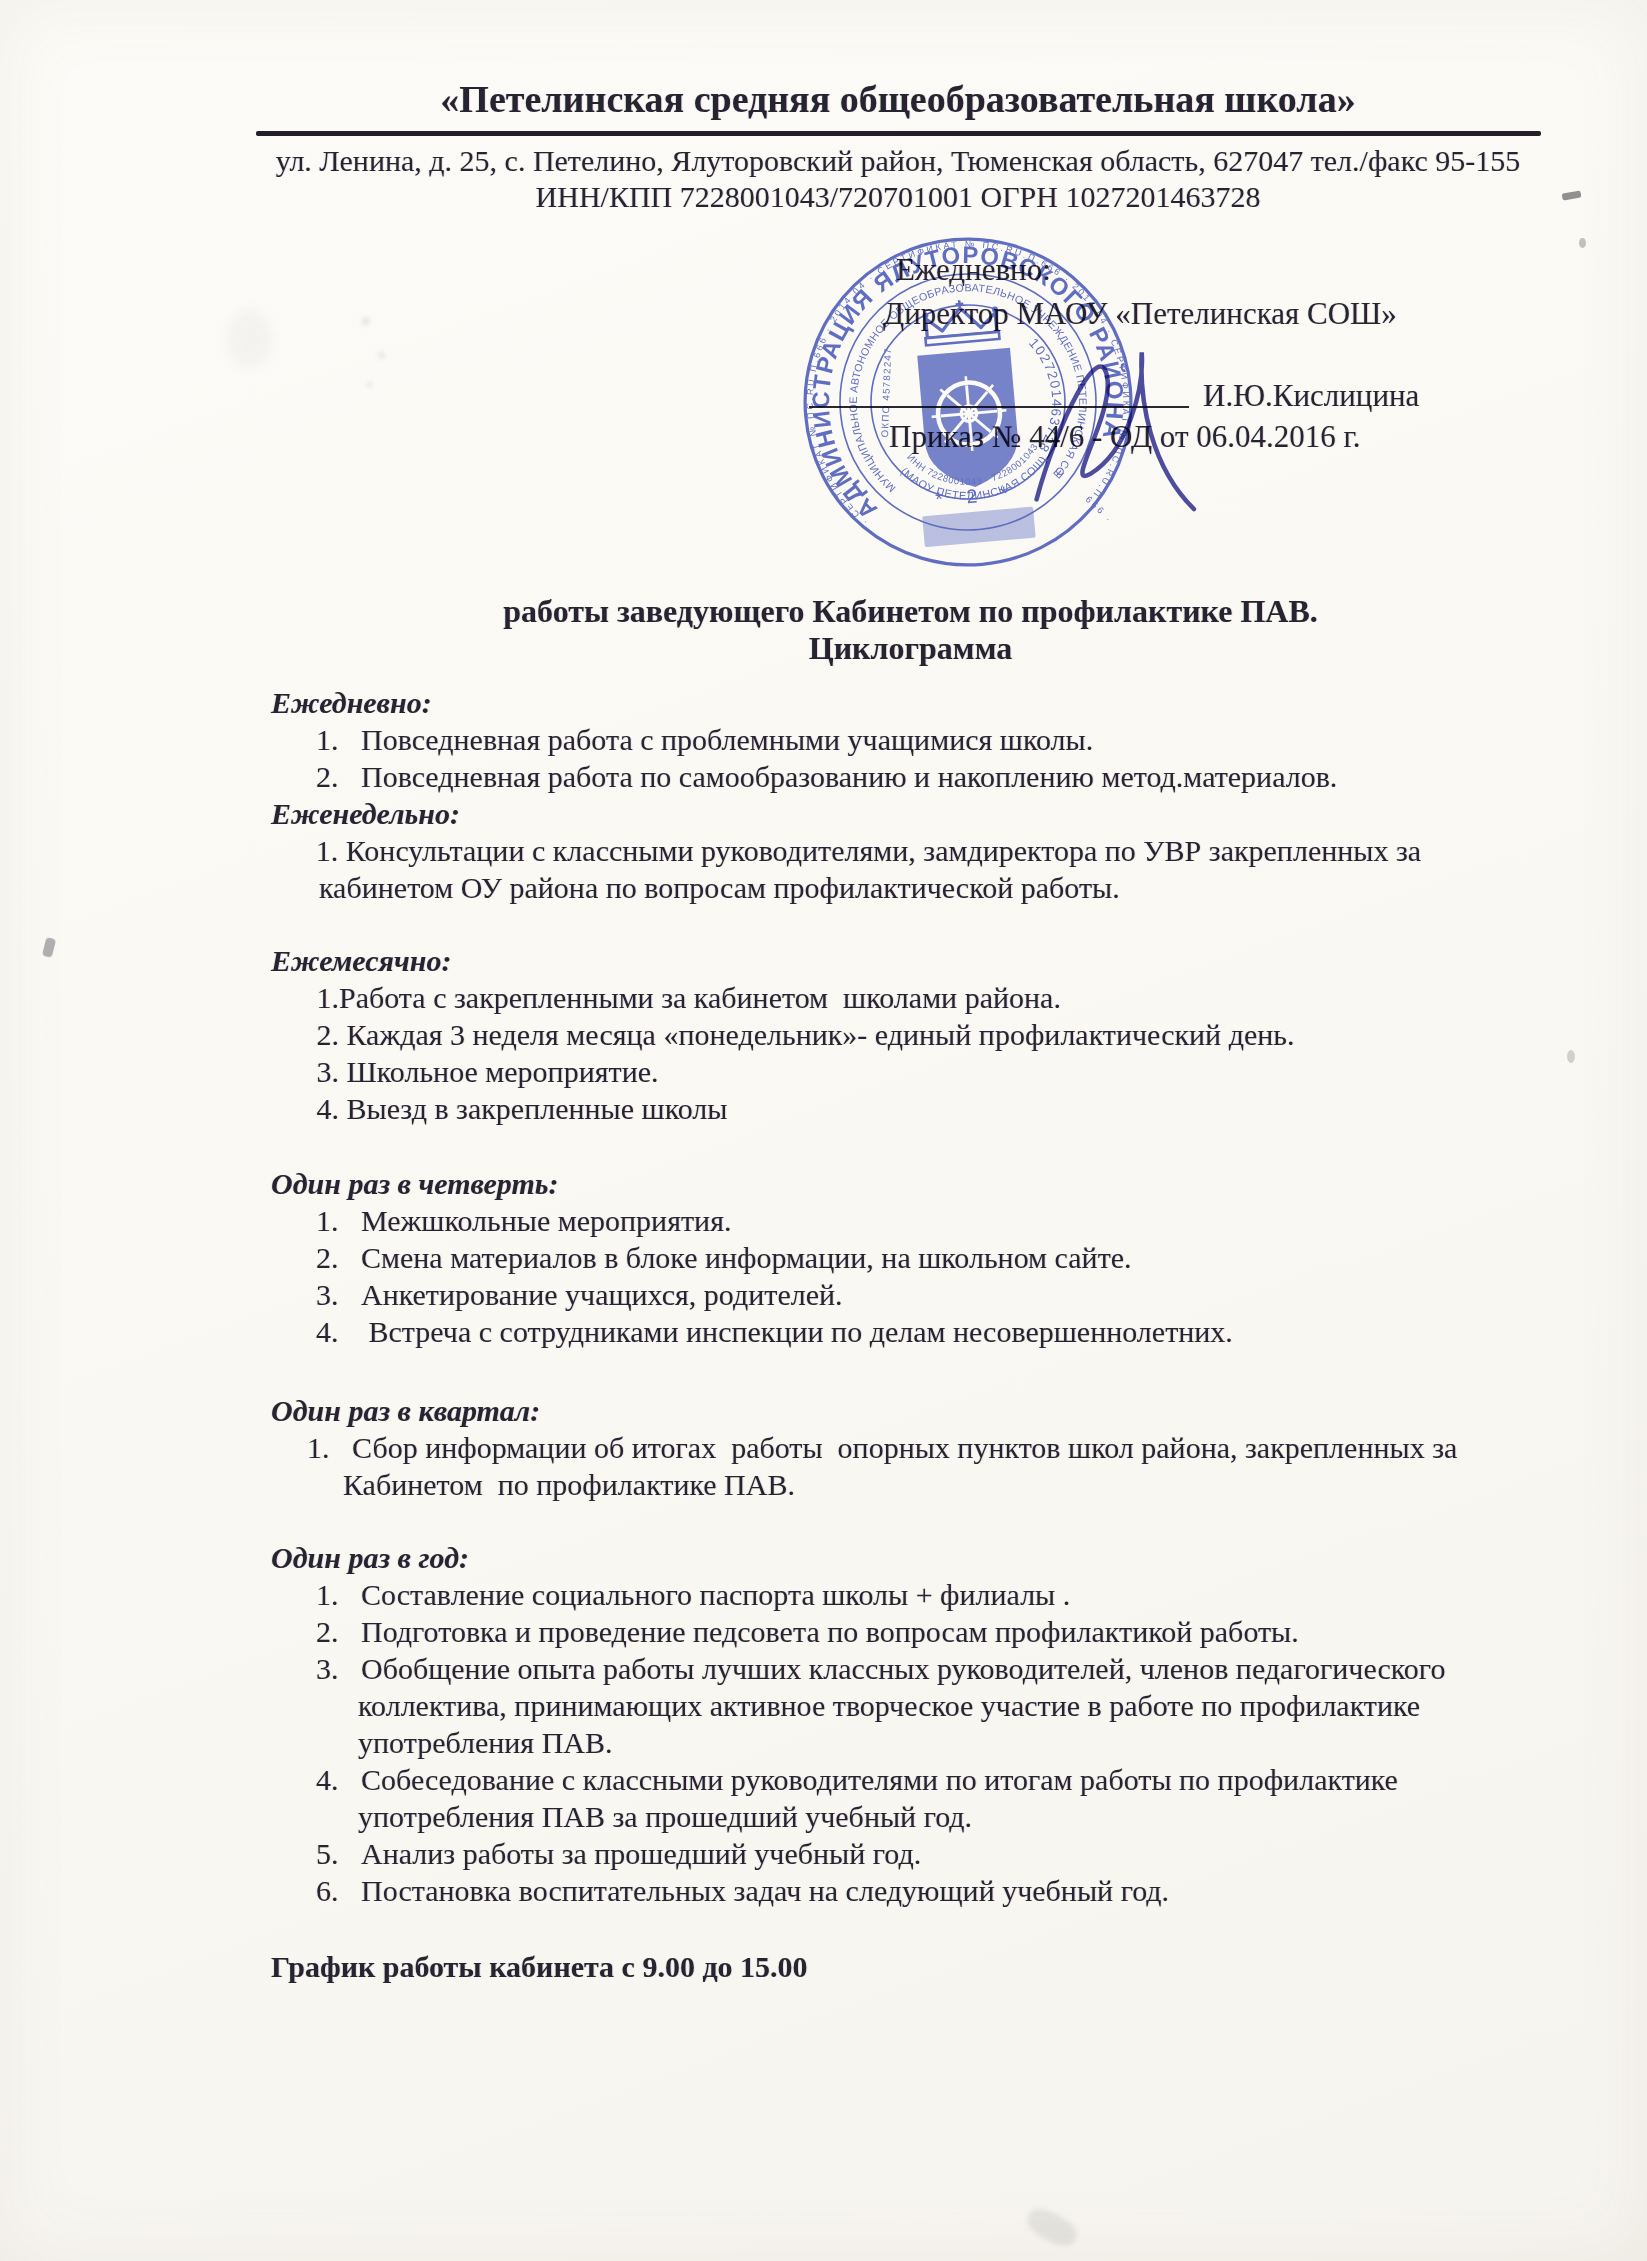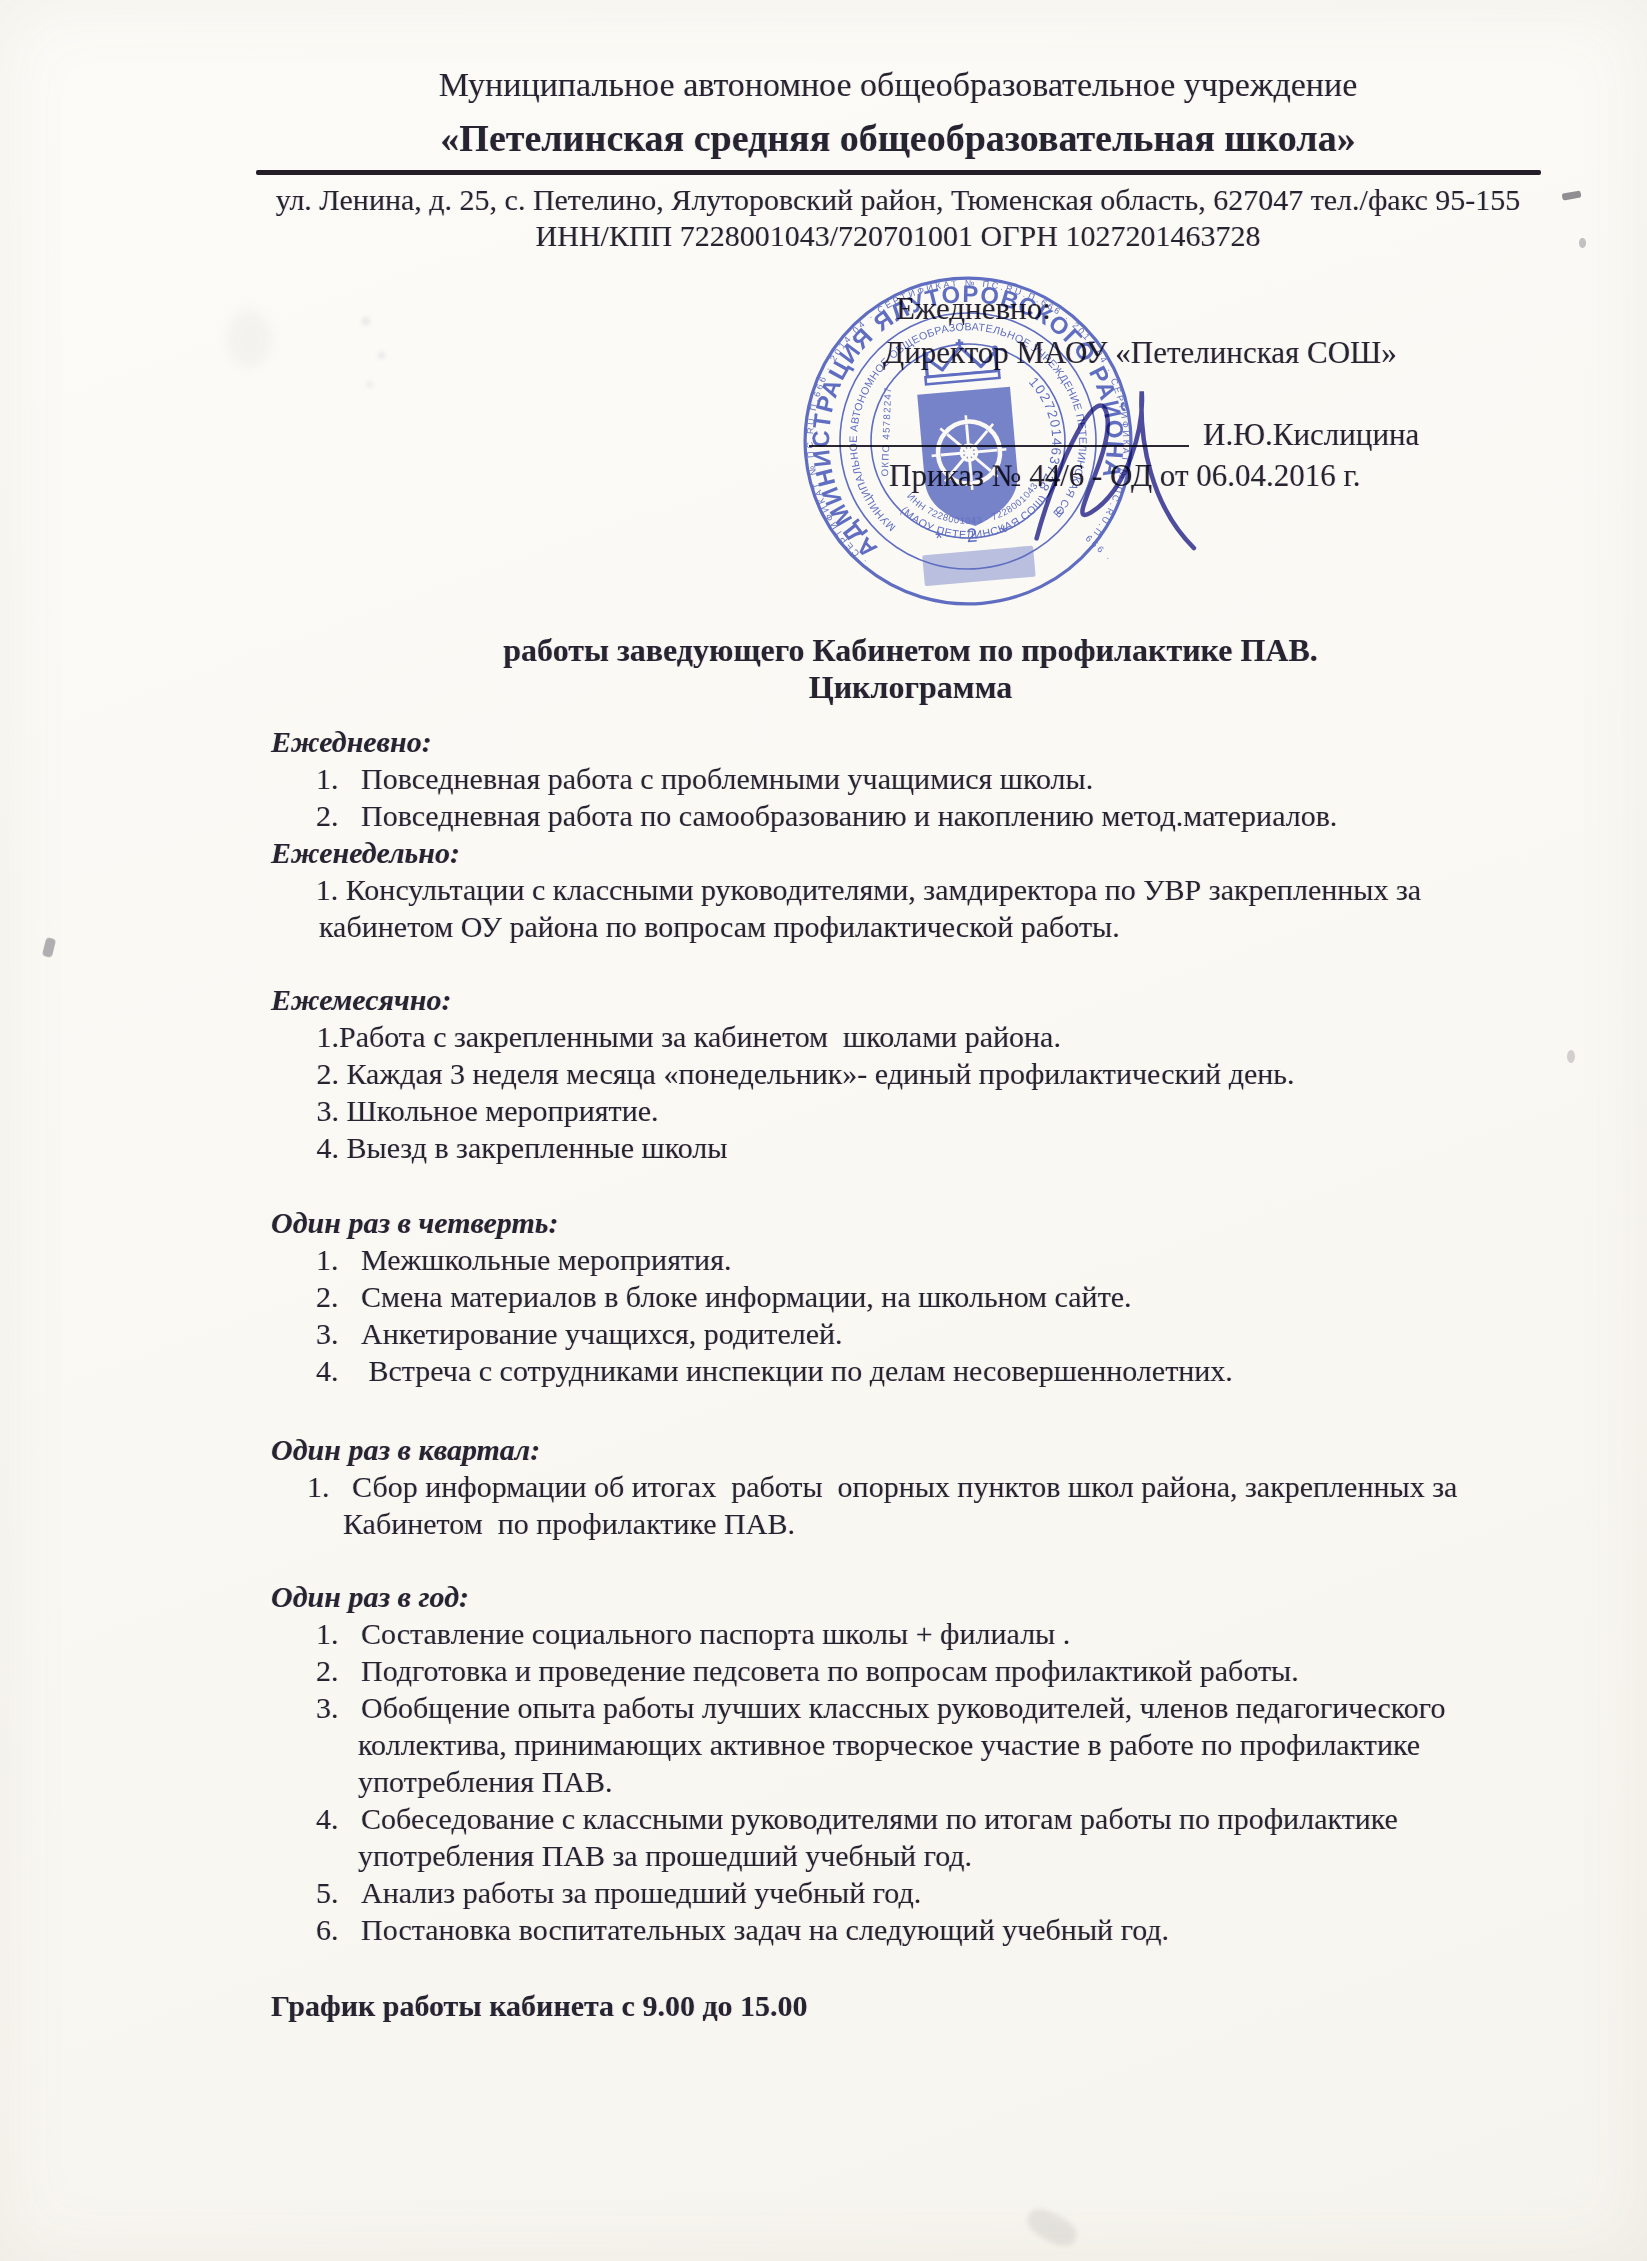--- a/index.html
+++ b/index.html
@@ -64,21 +64,20 @@
                     radial-gradient(circle at 70% 55%, #7a7690 3.2px, transparent 3.9px),
                     radial-gradient(circle at 40% 85%, #7a7690 2.6px, transparent 3.2px);}
   .sp-g{ left:227px; top:310px; width:45px; height:58px; background:#9a96a0; opacity:.07; filter:blur(5.2px); }
 </style>
 </head>
 <body>
 
 <div class="page">
 
   <div class="header scan-text">
-    <div class="h1">Муниципальное автономное общеобразовательное учреждение</div>
     <div class="h2">«Петелинская средняя общеобразовательная школа»</div>
     <div class="rule"></div>
     <div class="addr">ул. Ленина, д. 25, с. Петелино, Ялуторовский район, Тюменская область, 627047 тел./факс 95-155</div>
     <div class="addr2">ИНН/КПП 7228001043/720701001 ОГРН 1027201463728</div>
   </div>
 
   <div class="zone">
 
     <div class="appr appr-label scan-text">Ежедневно:</div>
     <div class="appr appr-director scan-text">Директор МАОУ «Петелинская СОШ»</div>

